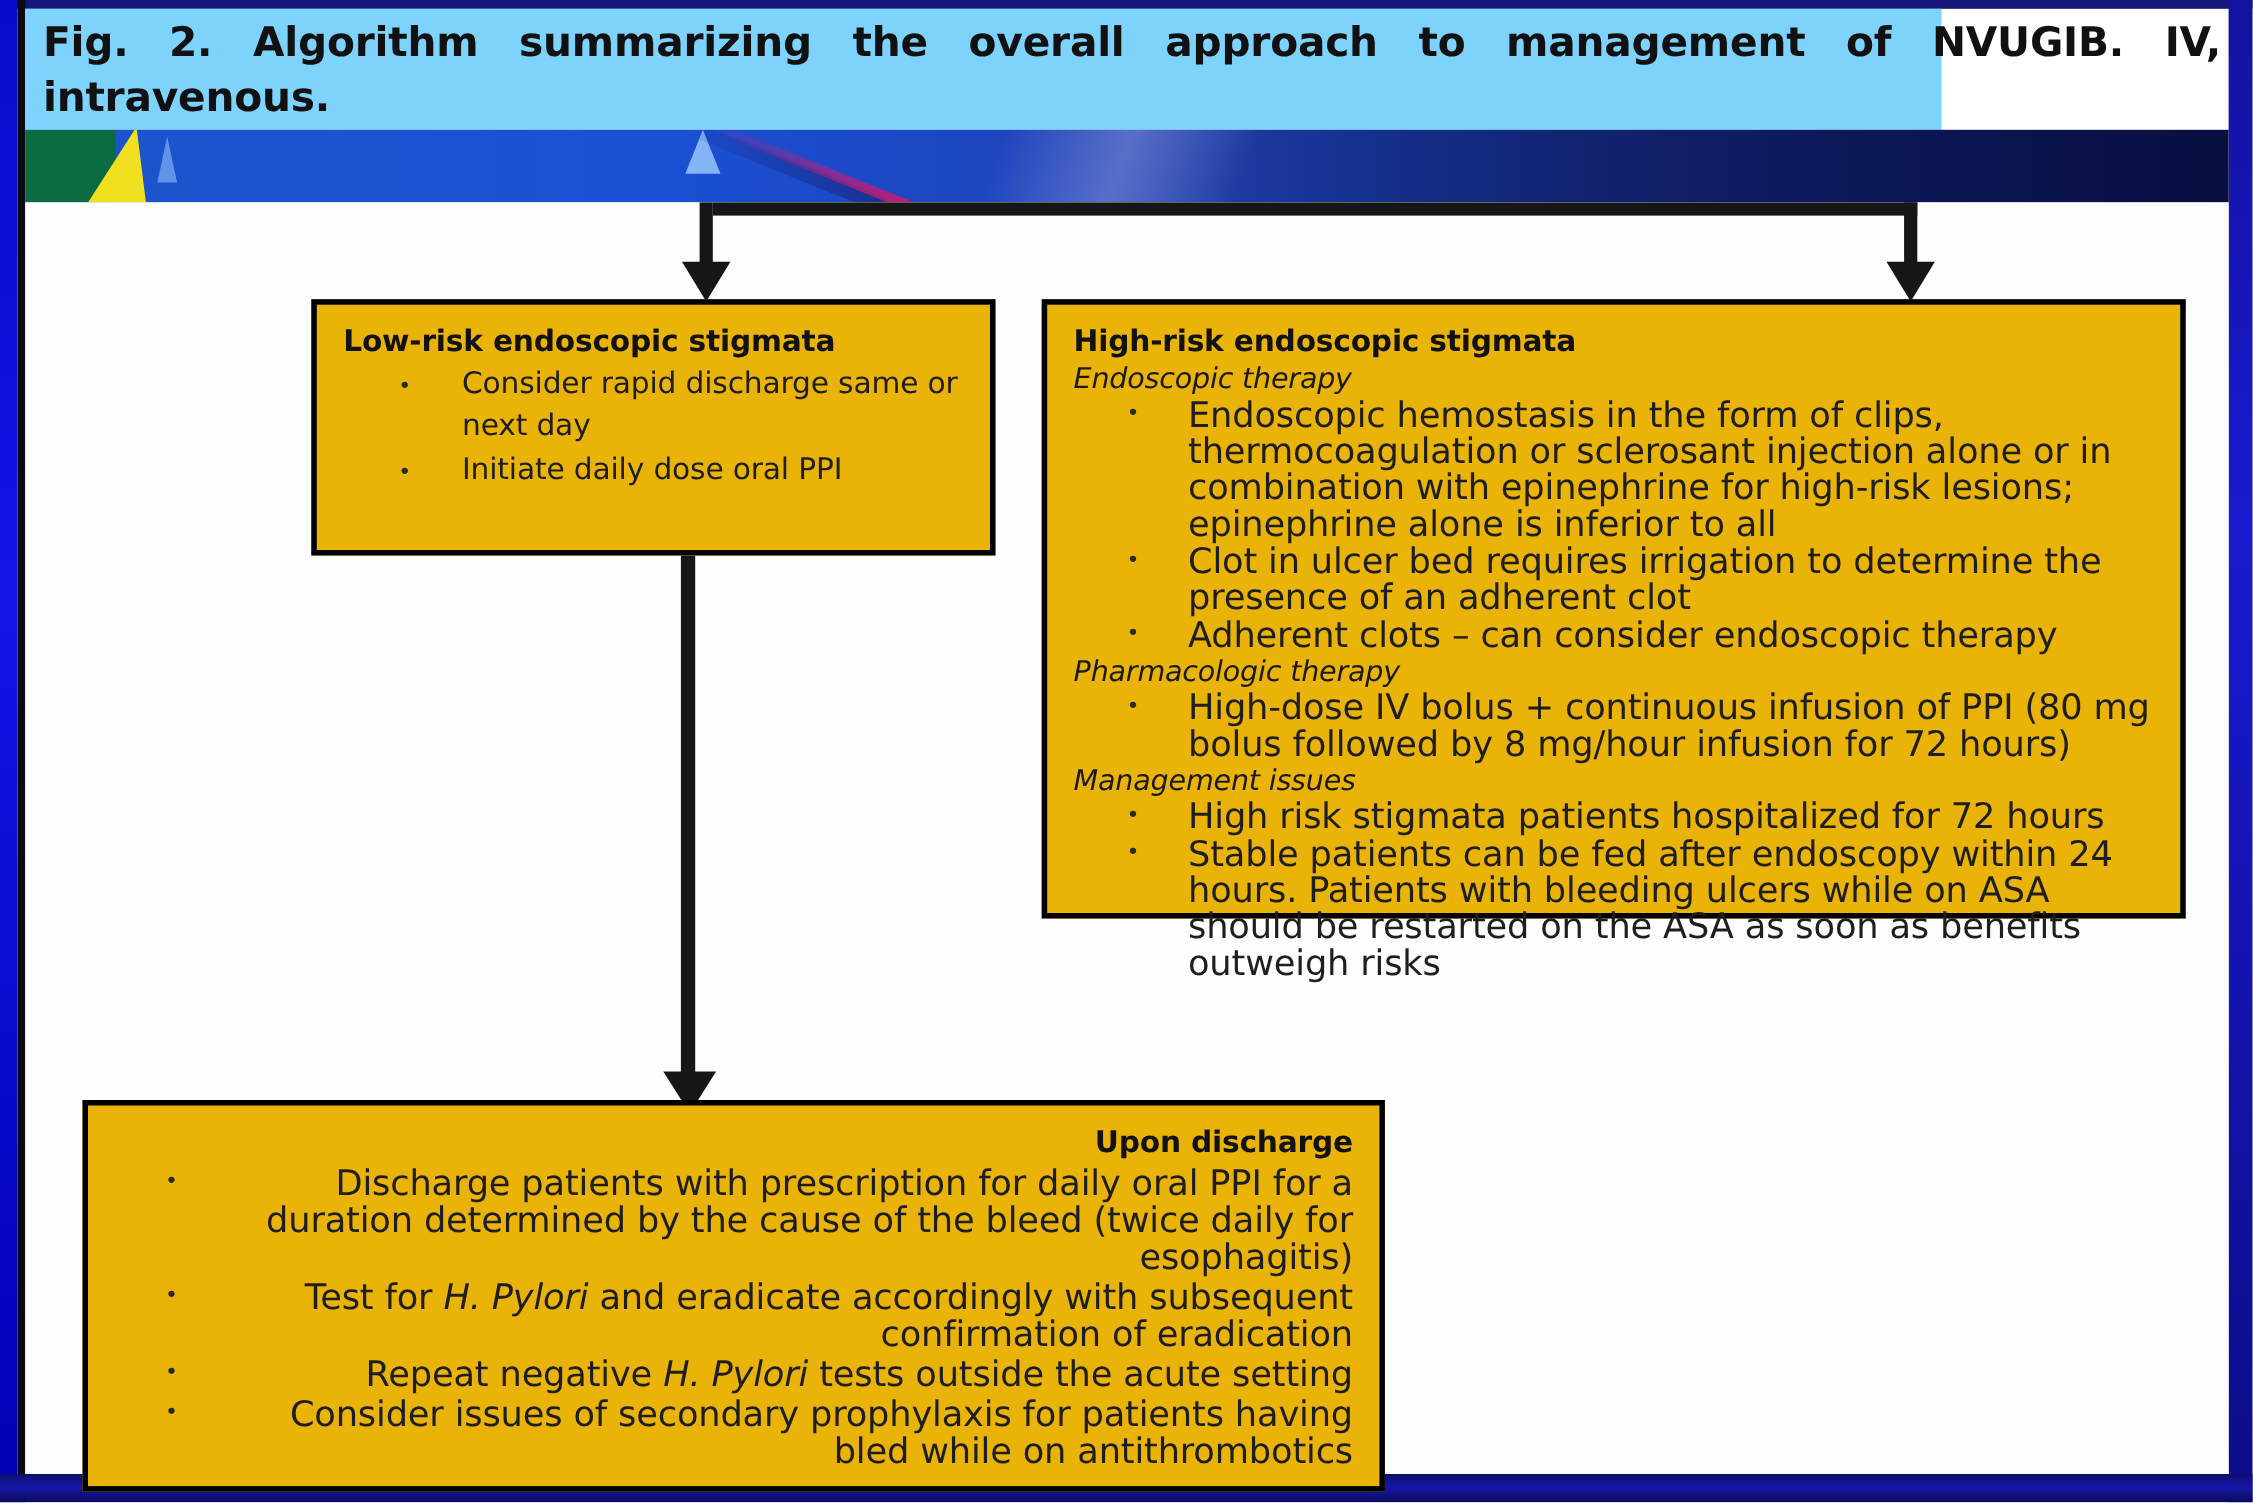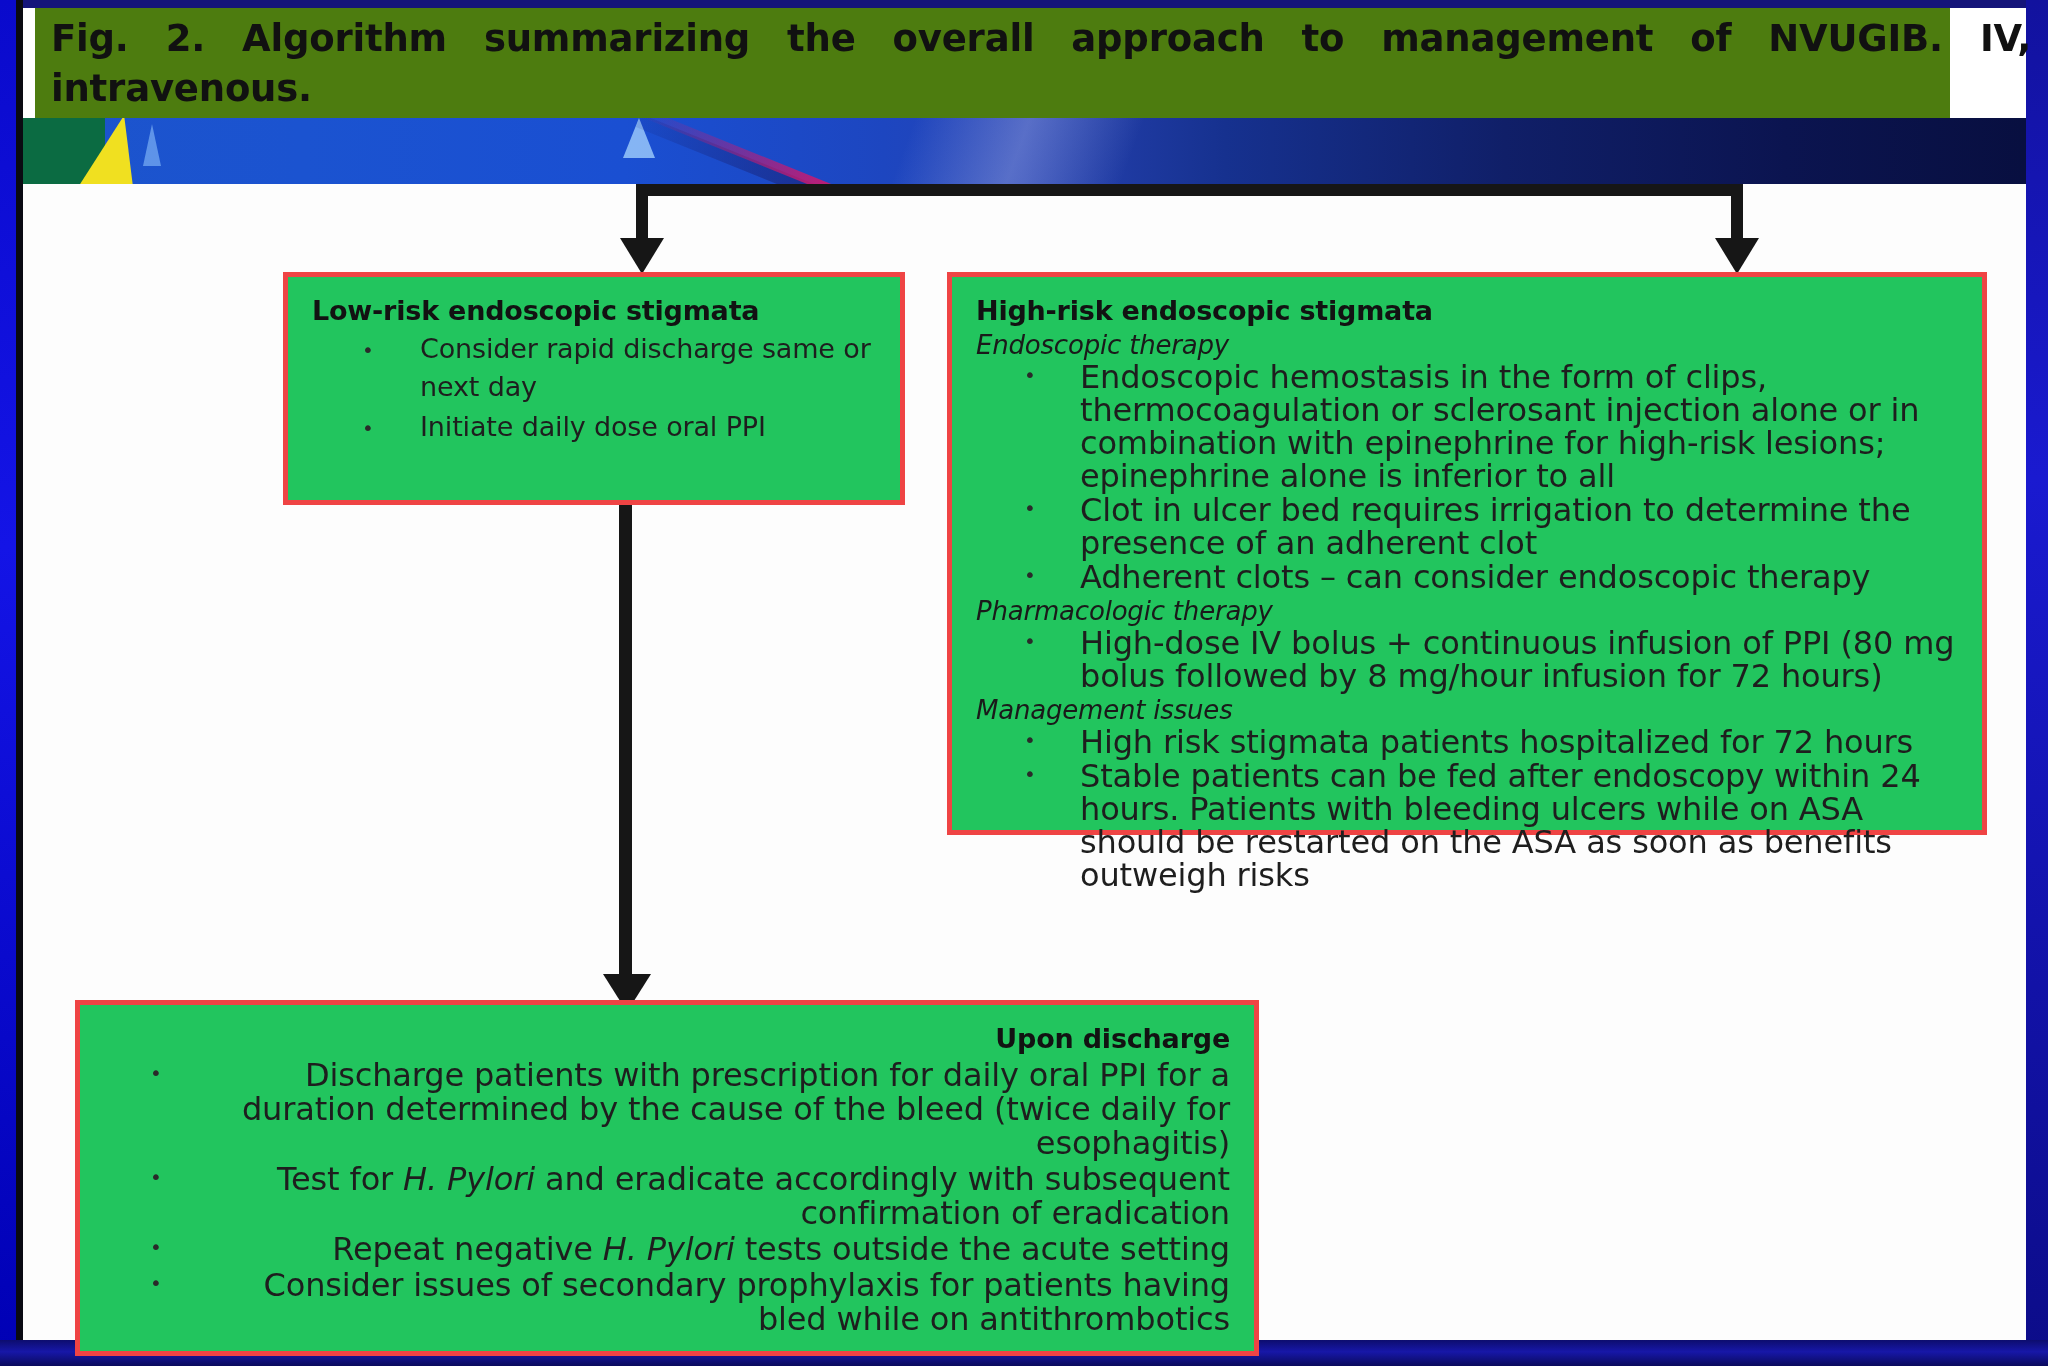--- a/index.html
+++ b/index.html
@@ -47,23 +47,23 @@
   .frame-bottom {
     position: absolute;
     left: 0; bottom: 0;
     width: 2048px; height: 26px;
     background: linear-gradient(to bottom, #0d0d6e 0%, #1717a8 45%, #0a0a5c 100%);
   }
 
   
   .caption-area {
     position: absolute;
-    left: 35px; top: 8px;
-    width: 1915px; height: 110px;
-    background: #4d7c0f;
+    left: 23px; top: 8px;
+    width: 1742px; height: 110px;
+    background: #7dd3fc;
     padding: 0;
     box-sizing: border-box;
   }
   .caption-text {
     position: absolute;
     left: 16px; top: 6px;
     width: 1980px;
     font-family: "DejaVu Sans", "Liberation Sans", sans-serif;
     font-size: 37px;
     line-height: 50px;
@@ -186,22 +186,22 @@
     left: 580px;
     top: 790px;
     border-left: 24px solid transparent;
     border-right: 24px solid transparent;
     border-top: 38px solid #161616;
   }
 
   
   .box {
     position: absolute;
-    background: #22c55e;
-    border: 5px solid #ef4444;
+    background: #eab308;
+    border: 5px solid #000000;
     box-sizing: border-box;
   }
   .box-lowrisk  { left: 260px;  top: 88px;  width: 622px;  height: 233px; }
   .box-highrisk { left: 924px;  top: 88px;  width: 1040px; height: 563px; }
   .box-discharge{ left: 52px;   top: 816px; width: 1184px; height: 356px; text-align: right; }
 
   .box-inner {
     padding: 18px 24px 10px 24px;
   }
 

